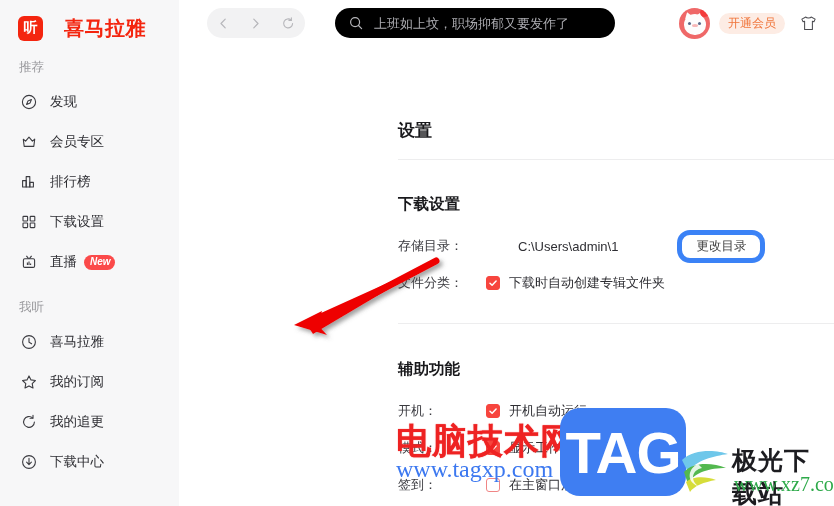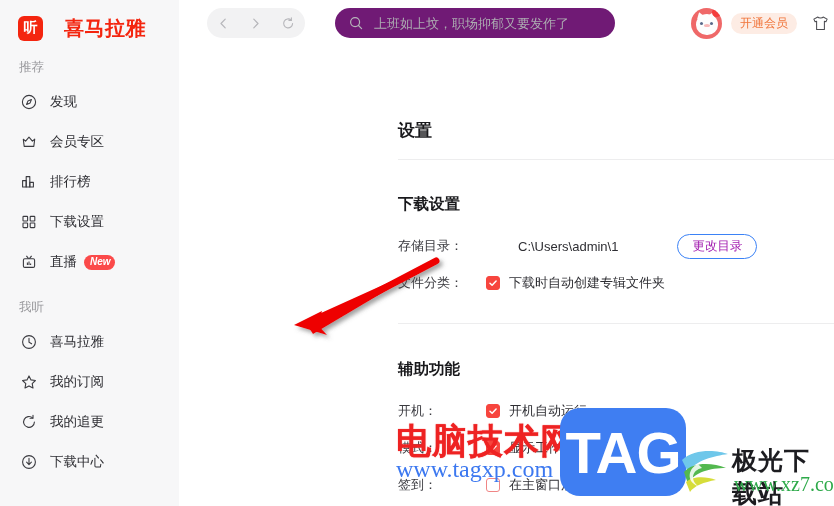--- a/index.html
+++ b/index.html
@@ -123,38 +123,38 @@
     display: flex;
     align-items: center;
     justify-content: center;
     width: 26px; height: 26px;
     cursor: pointer;
   }
   .searchbar {
     margin-left: 30px;
     width: 280px; height: 30px;
     border-radius: 15px;
-    background: #701a75;
+    background: #000000;
     display: flex;
     align-items: center;
     padding-left: 14px;
     flex: 0 0 280px;
   }
   .search-input {
     border: none; outline: none; background: transparent;
     margin-left: 9px;
     font-size: 13px;
     color: #acacb1;
     width: 225px;
     font-family: "Liberation Sans", "DejaVu Sans", sans-serif;
   }
   .search-input::placeholder { color: #acacb1; }
   .topright {
     position: absolute;
-    right: 4px; top: 0;
+    right: 16px; top: 0;
     height: 46px;
     display: flex;
     align-items: center;
   }
   .avatar {
     width: 31px; height: 31px;
     border-radius: 50%;
     background: #ef6868;
     position: relative;
     overflow: hidden;
@@ -255,25 +255,25 @@
     font-size: 13px;
     color: #3b3b40;
   }
   .row-value {
     font-size: 13px;
     color: #2e2e33;
     font-family: "Liberation Sans", "DejaVu Sans", sans-serif;
   }
   .btn-outline {
     margin-left: 27px;
-    border: 1px solid #3b82f6;
+    border: 5px solid #3b82f6;
     border-radius: 13px;
     background: #fff;
     font-size: 12.5px;
-    color: #a21caf;
+    color: #404040;
     padding: 4px 14px 5px 14px;
     line-height: 14px;
     cursor: pointer;
     font-family: "Liberation Sans", "DejaVu Sans", sans-serif;
   }
   .cb {
     width: 14px; height: 14px;
     border-radius: 3px;
     flex: 0 0 14px;
     display: flex;

